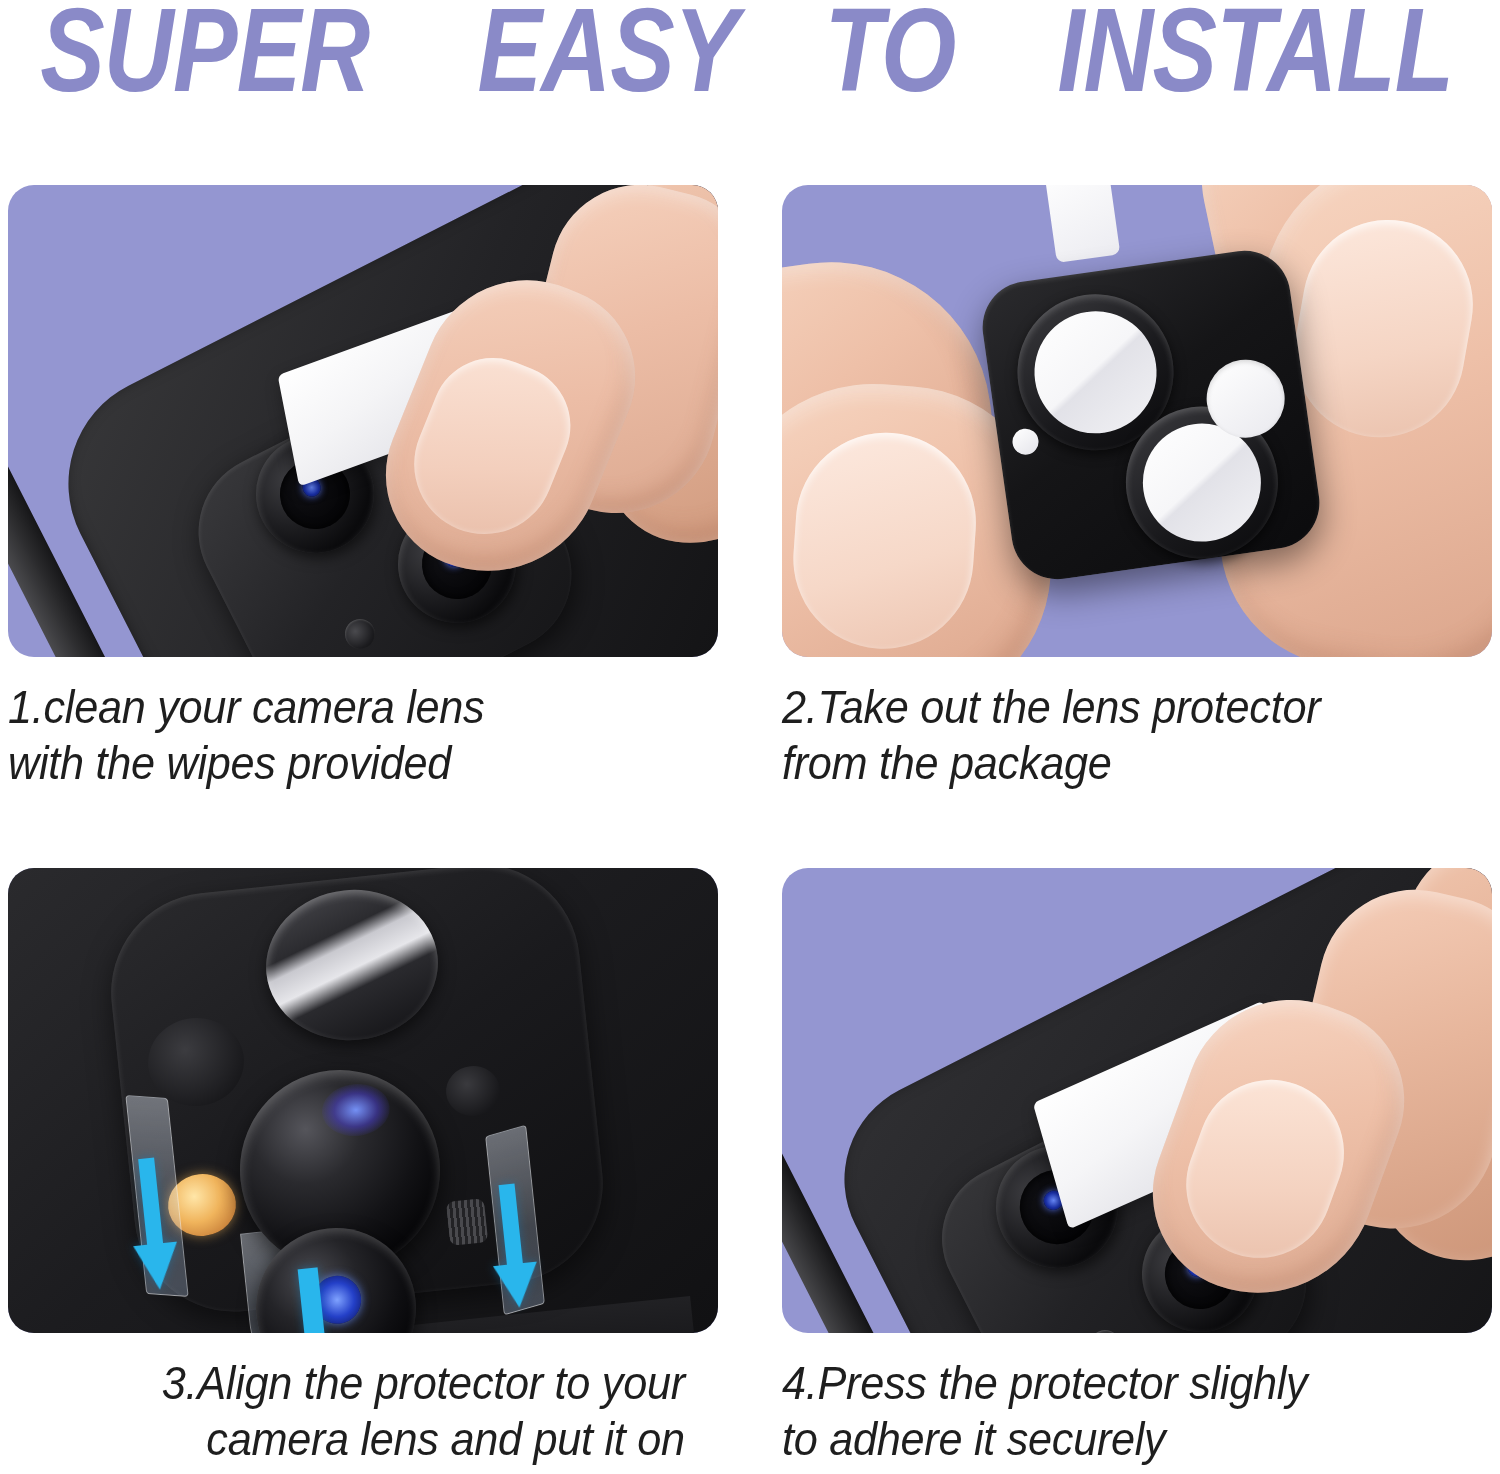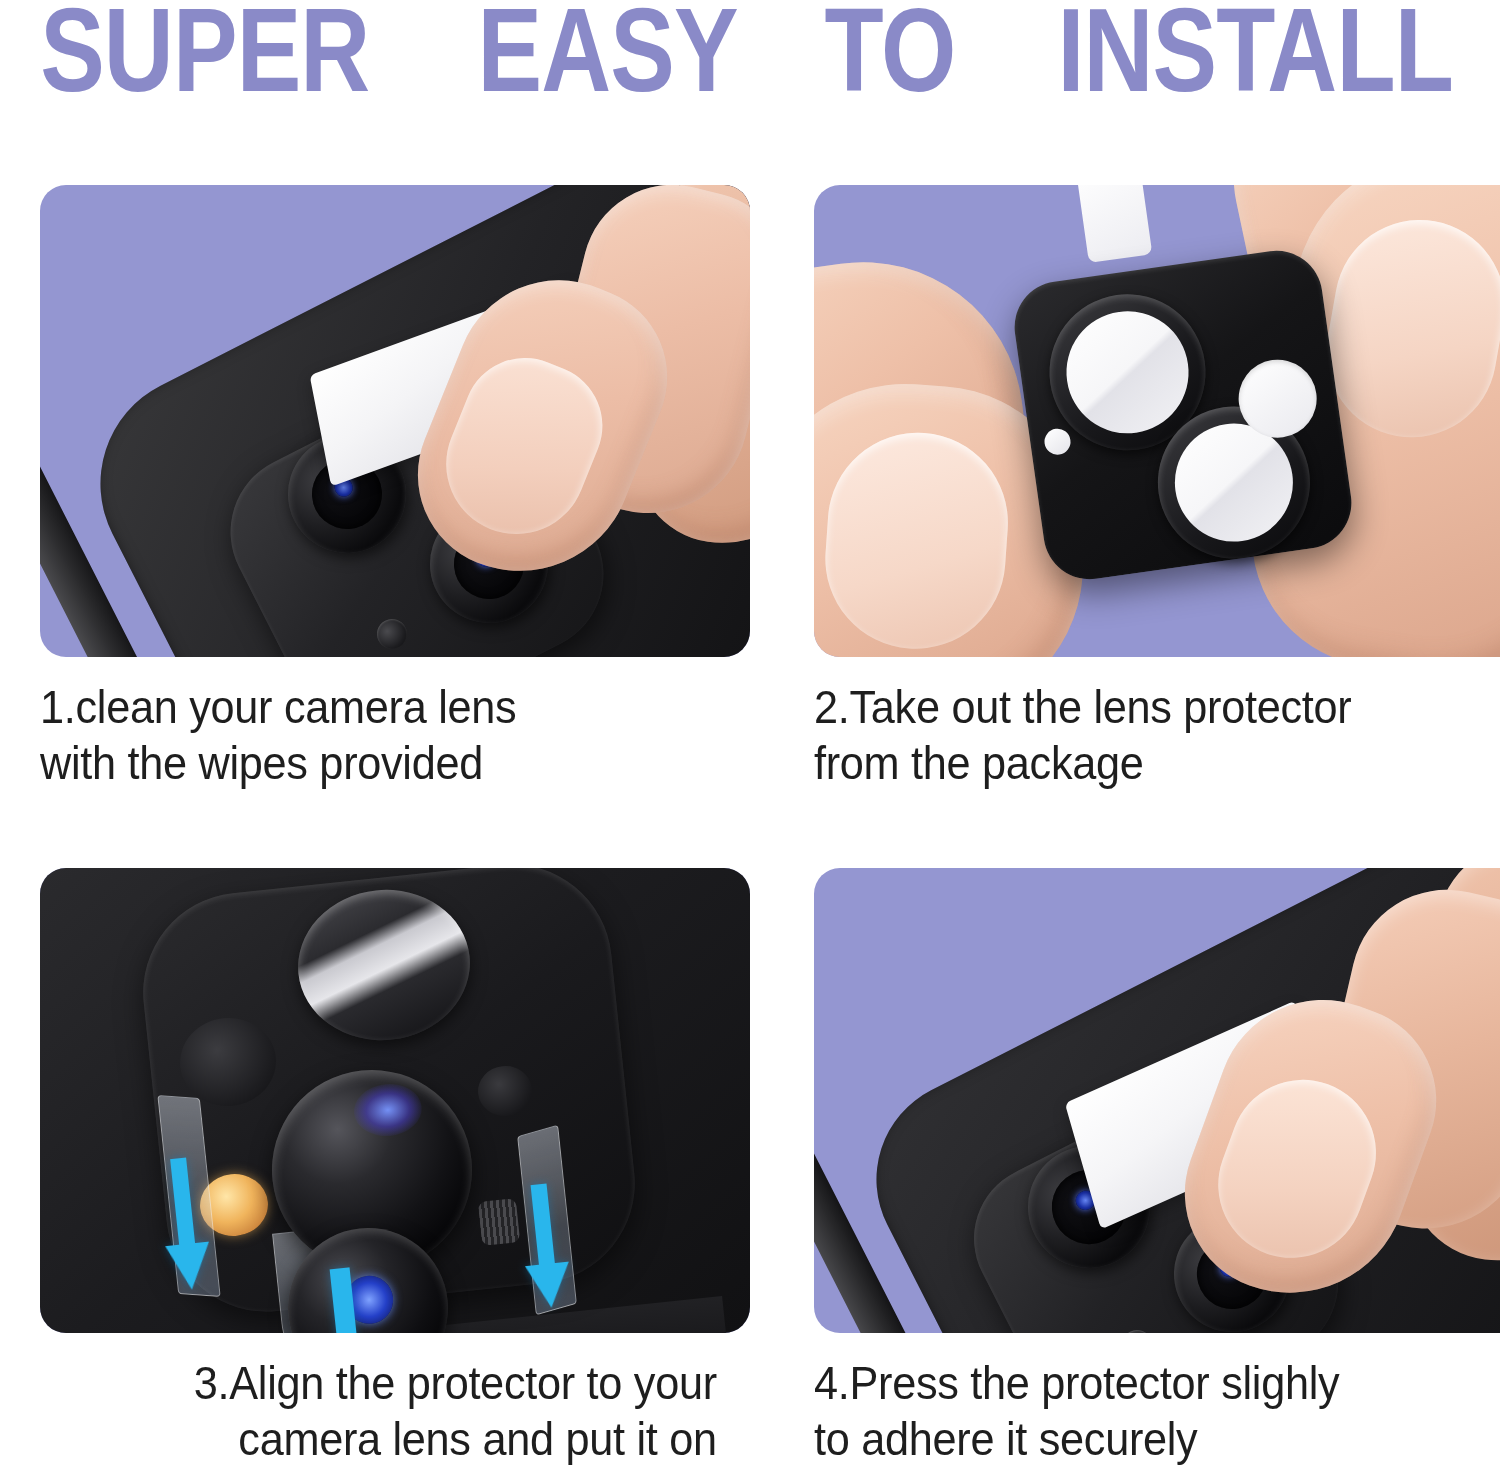--- a/index.html
+++ b/index.html
@@ -2,21 +2,21 @@
 <html><head>
 <meta charset="utf-8">
 <style>
   * { margin:0; padding:0; box-sizing:border-box; }
   html, body {
     width:1500px; height:1474px;
     background:#ffffff;
     font-family:"Liberation Sans", sans-serif;
     overflow:hidden;
   }
-  .page { position:relative; width:1500px; height:1278px; background:#fff; }
+  .page { position:relative; width:1500px; height:1278px; background:#fff;font-style:italic; }
 
   
   .title-bar {
     position:absolute; left:0; top:-6px; width:1500px; height:112px;
     display:flex; align-items:center; justify-content:space-between;
     padding:0 4px;
   }
   .title-bar .t-word {
     color:#8a8ac8;
     font-weight:700;
@@ -25,21 +25,21 @@
     letter-spacing:-1px;
     transform:scaleX(0.82);
     transform-origin:center;
     white-space:nowrap;
   }
 
   
   .grid {
     position:absolute; left:0; top:185px; width:1500px; height:1289px;
   }
-  .cell { position:absolute; width:720px;margin-left:32px; }
+  .cell { position:absolute; width:720px; }
   .cell.c1 { left:8px;  top:0; }
   .cell.c2 { left:782px; top:0; }
   .cell.c3 { left:8px;  top:683px;text-align:right; }
   .cell.c4 { left:782px; top:683px; }
 
   .photo {
     position:relative;
     width:710px; height:472px;
     background:#9496d1;
     border-radius:26px;

